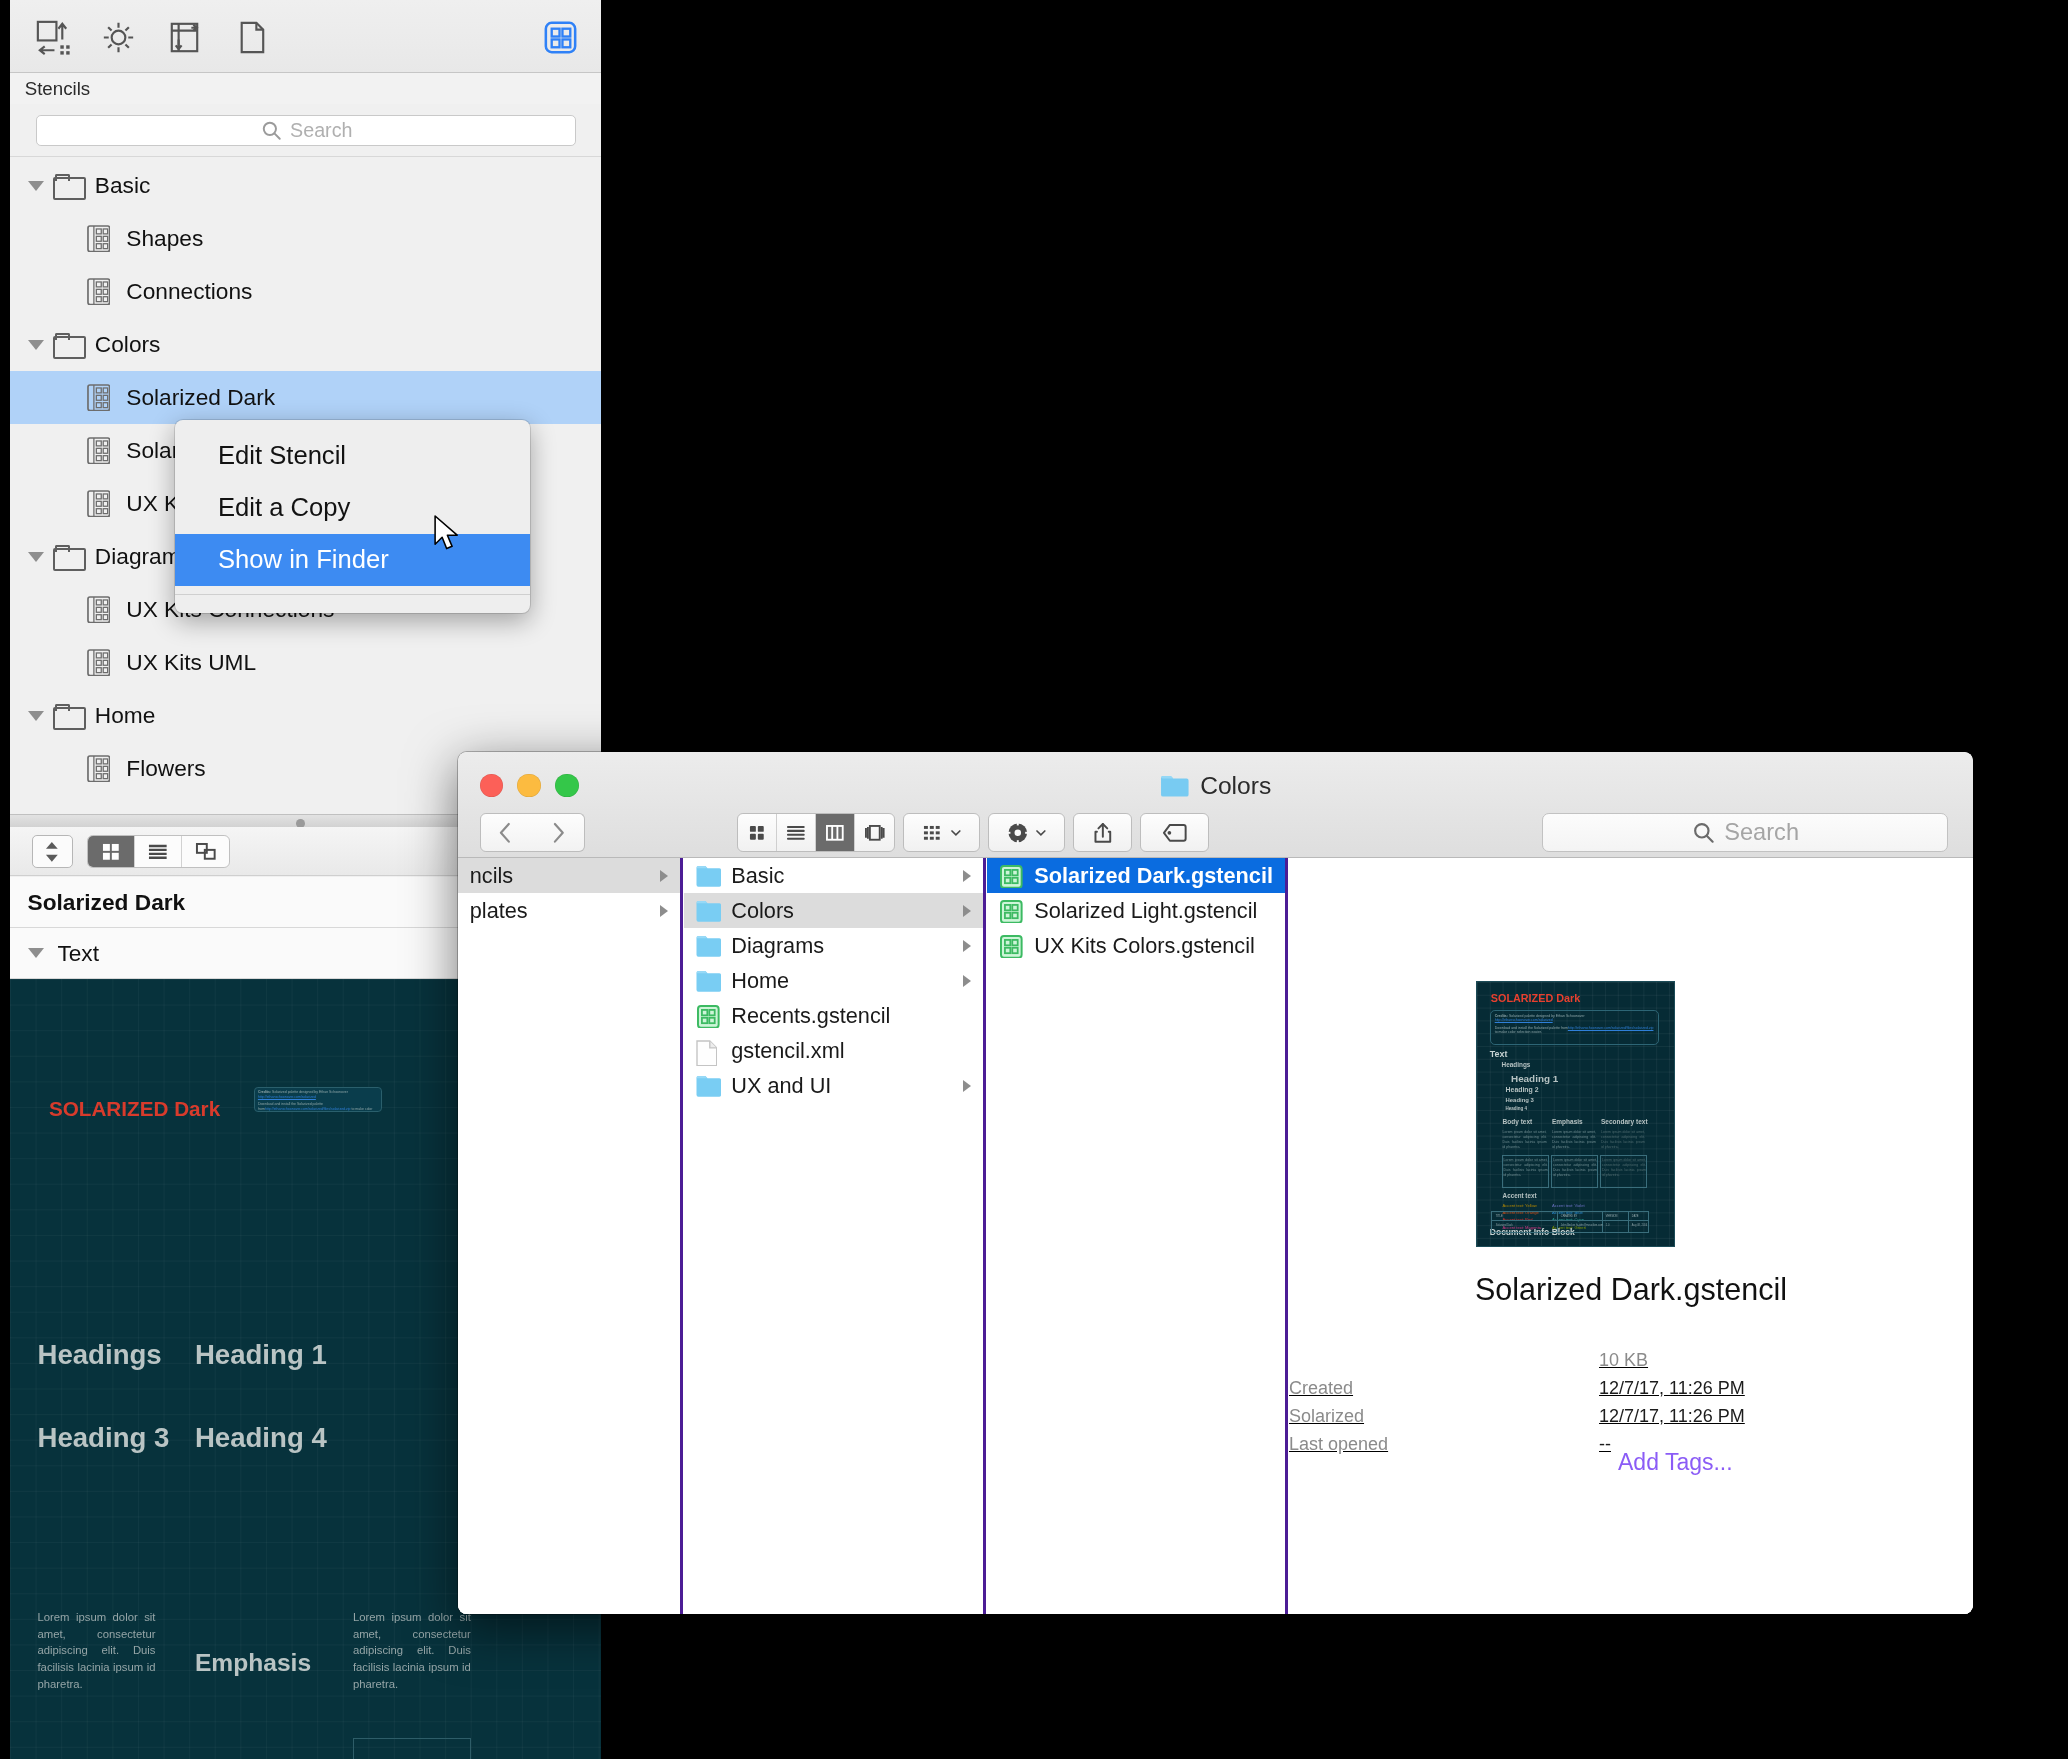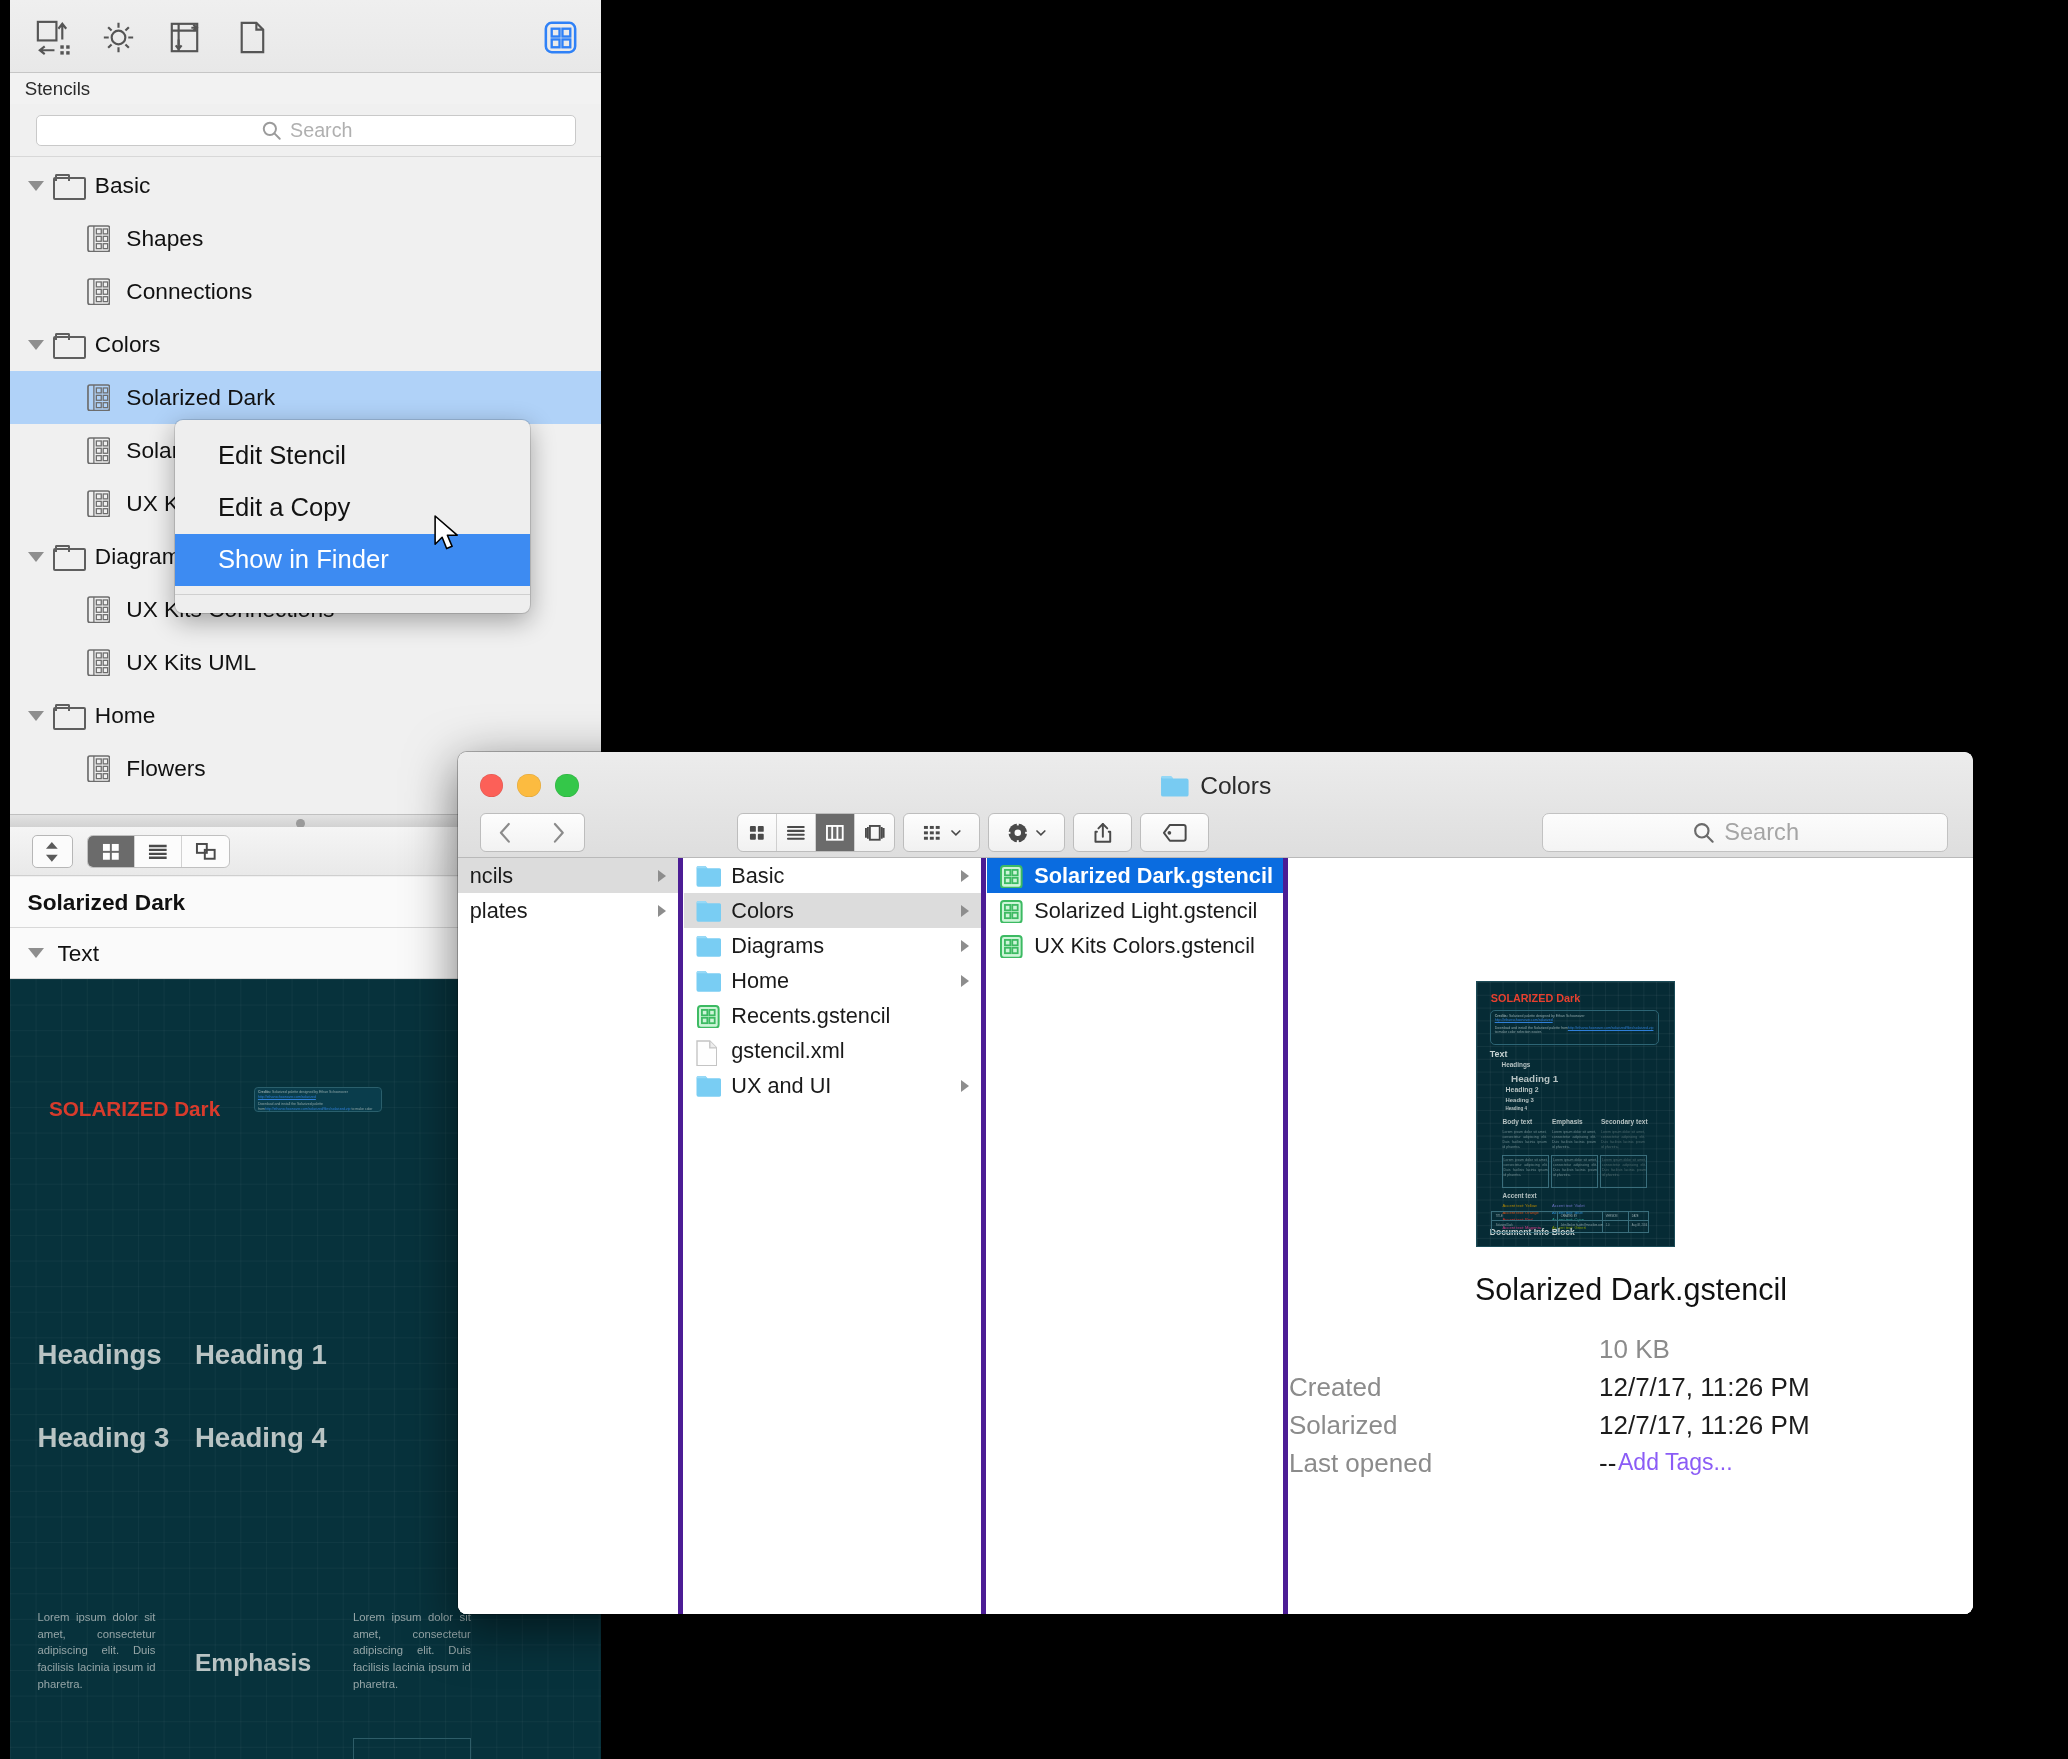--- a/index.html
+++ b/index.html
@@ -178,21 +178,21 @@
 
   #finder-search {
     position:absolute; right:24.6px; top:61px; width:406px; height:39px;
     background: linear-gradient(to bottom,#fcfcfc,#f4f4f4);
     border:1px solid #c2c2c2; border-radius:6.9px;
     display:flex; align-items:center; justify-content:center; gap:8.9px;
   }
   #finder-search .ph { color:#a5a5a5; font-size:23.6px; }
 
   #finder-body { position:absolute; left:0; top:106px; width:100%; height:756px; background:#fff; }
-  .fcol { position:absolute; top:0; height:100%; background:#fff; border-right:5px solid #4c1d95; overflow:hidden; }
+  .fcol { position:absolute; top:0; height:100%; background:#fff; border-right:3px solid #4c1d95; overflow:hidden; }
   #fcol0 { left:0;   width:225px; }
   #fcol1 { left:226px; width:302px; }
   #fcol2 { left:529px; width:301px; }
   #fpreview { left:831px; width:684px; border-right:none; }
 
   .frow { position:relative; height:35px; display:flex; align-items:center; padding-left:11.8px; gap:9.9px; }
   .frow.sel-blue { background:#0a6ce0; }
   .frow.sel-blue .fname { color:#fff; font-weight:bold; }
   .frow.sel-grey { background:#dcdcdc; }
   .fname { font-size:21.7px; color:#1a1a1a; white-space:nowrap; }
@@ -219,21 +219,21 @@
   .pv-lorem { position:absolute; width:44px; font-size:3.5px; line-height:4.9px; color:#6f8c90; text-align:justify; }
   .pv-lbox { position:absolute; width:47px; height:32.5px; border:1px solid #3a6e7c; }
   .pv-acc { position:absolute; font-size:4.1px; }
   .pv-tbl { position:absolute; left:13.8px; top:229px; width:158px; height:21.7px; border:1px solid #3a6e7c; }
   .pv-tbl .hr { position:absolute; left:0; top:7.9px; width:100%; height:1px; background:#3a6e7c; }
   .pv-tbl .vr { position:absolute; top:0; width:1px; height:100%; background:#3a6e7c; }
   .pv-tbl span { position:absolute; font-size:2.6px; color:#9fb2b5; }
 
   #pv-name { position:absolute; left:0; top:414px; width:100%; text-align:center;
      font-size:30.5px; color:#111; }
-  #pv-meta { position:absolute; left:0; top:476px; width:100%; font-size:26px; }
+  #pv-meta { position:absolute; left:0; top:492px; width:100%; font-size:18px;text-decoration:underline; }
   .pv-row { display:flex; margin-bottom:6.9px; }
   .pv-k { width:310px; text-align:left; color:#8b8b8b; padding-right:13.8px; }
   .pv-v { color:#1c1c1c; }
   .pv-v.grey { color:#8b8b8b; }
   #pv-tags { position:absolute; left:329px; top:591px; color:#8b5cf6; font-size:23px; }
 
   
   #ctx {
     position:absolute; left:175px; top:420px; width:355px;
     background:#eeeeee; border-radius:7.9px;

